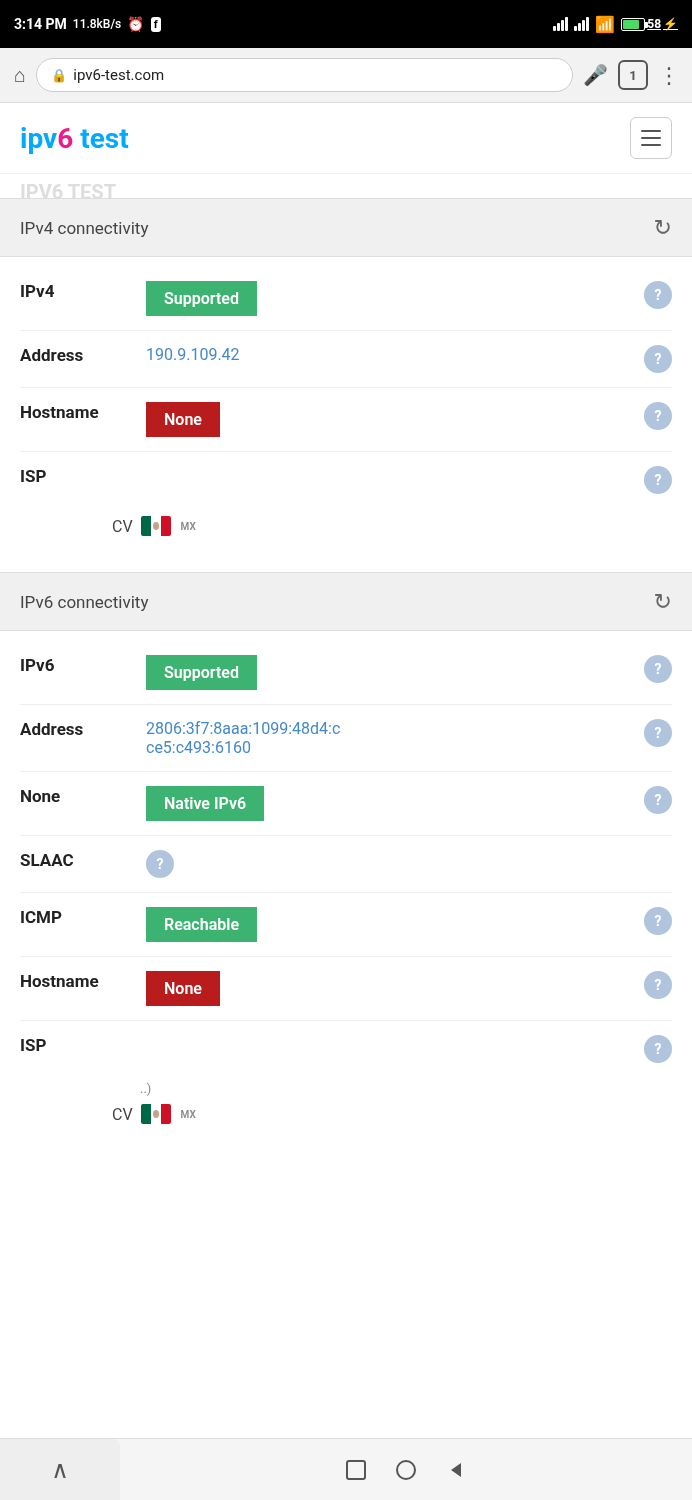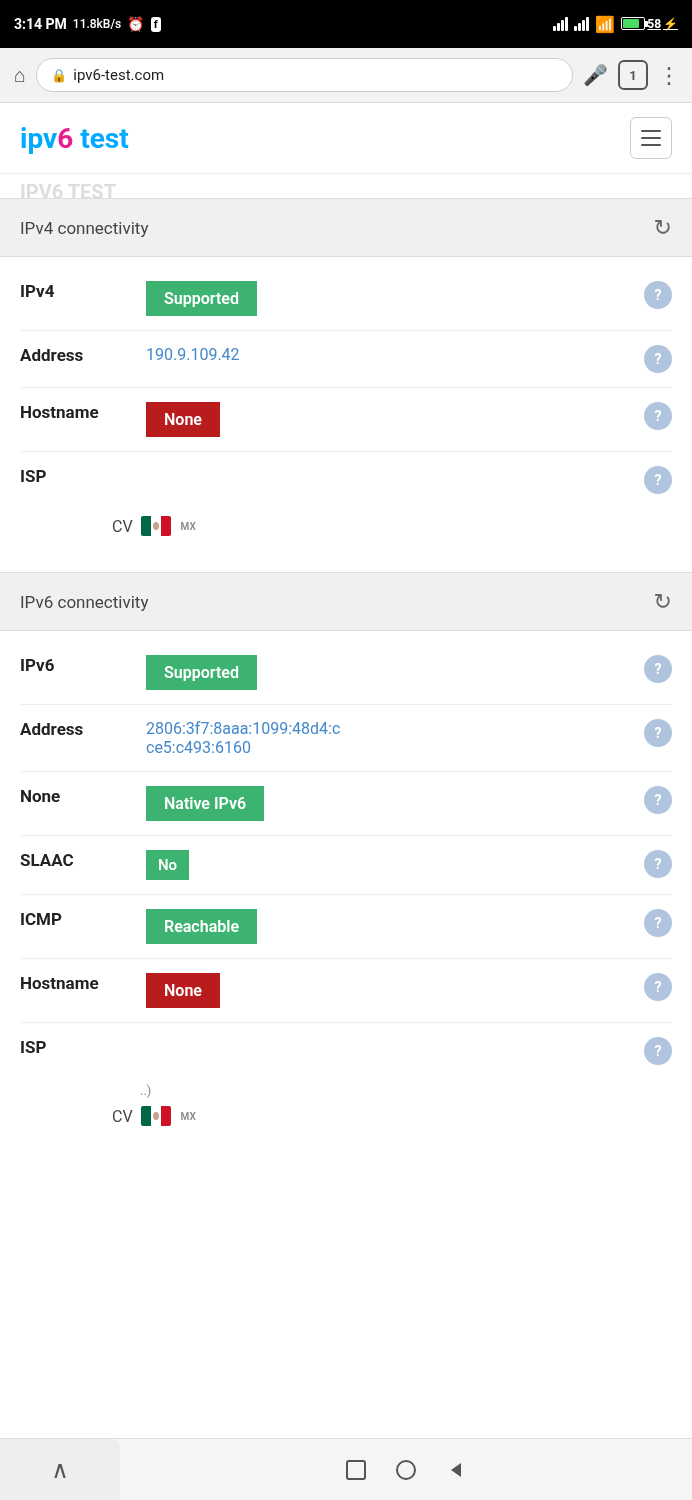--- a/index.html
+++ b/index.html
@@ -22,21 +22,21 @@
       justify-content: space-between;
       padding: 6px 14px;
       height: 48px;
       font-size: 13px;
       font-weight: 500;
     }
     .status-left { display: flex; align-items: center; gap: 6px; }
     .status-right { display: flex; align-items: center; gap: 6px; }
     .status-time { font-weight: 700; font-size: 14px; }
     .battery-icon {
-      display: inline-flex; align-items: flex-start; gap: 2px;
+      display: inline-flex; align-items: flex-end; gap: 2px;
       font-size: 12px;
       text-decoration: underline;
     }
     .battery-rect {
       width: 24px; height: 13px; border: 1.5px solid #fff; border-radius: 2px; position: relative;
       display: inline-block;
     }
     .battery-rect::after {
       content:''; position:absolute; right:-4px; top:3px; width:3px; height:6px;
       background:#fff; border-radius: 0 1px 1px 0;
@@ -378,23 +378,20 @@
     <div class="row-value">
       <span class="badge badge-green">Native IPv6</span>
     </div>
     <div class="row-icon">?</div>
   </div>
 
   <div class="divider"></div>
 
   <div class="info-row">
     <span class="row-label">SLAAC</span>
-    <div class="row-value">
-      <span class="badge badge-green" style="padding: 6px 12px; font-size: 15px;">No</span>
-    </div>
     <div class="row-icon">?</div>
   </div>
 
   <div class="divider"></div>
 
   <div class="info-row">
     <span class="row-label">ICMP</span>
     <div class="row-value">
       <span class="badge badge-green">Reachable</span>
     </div>

